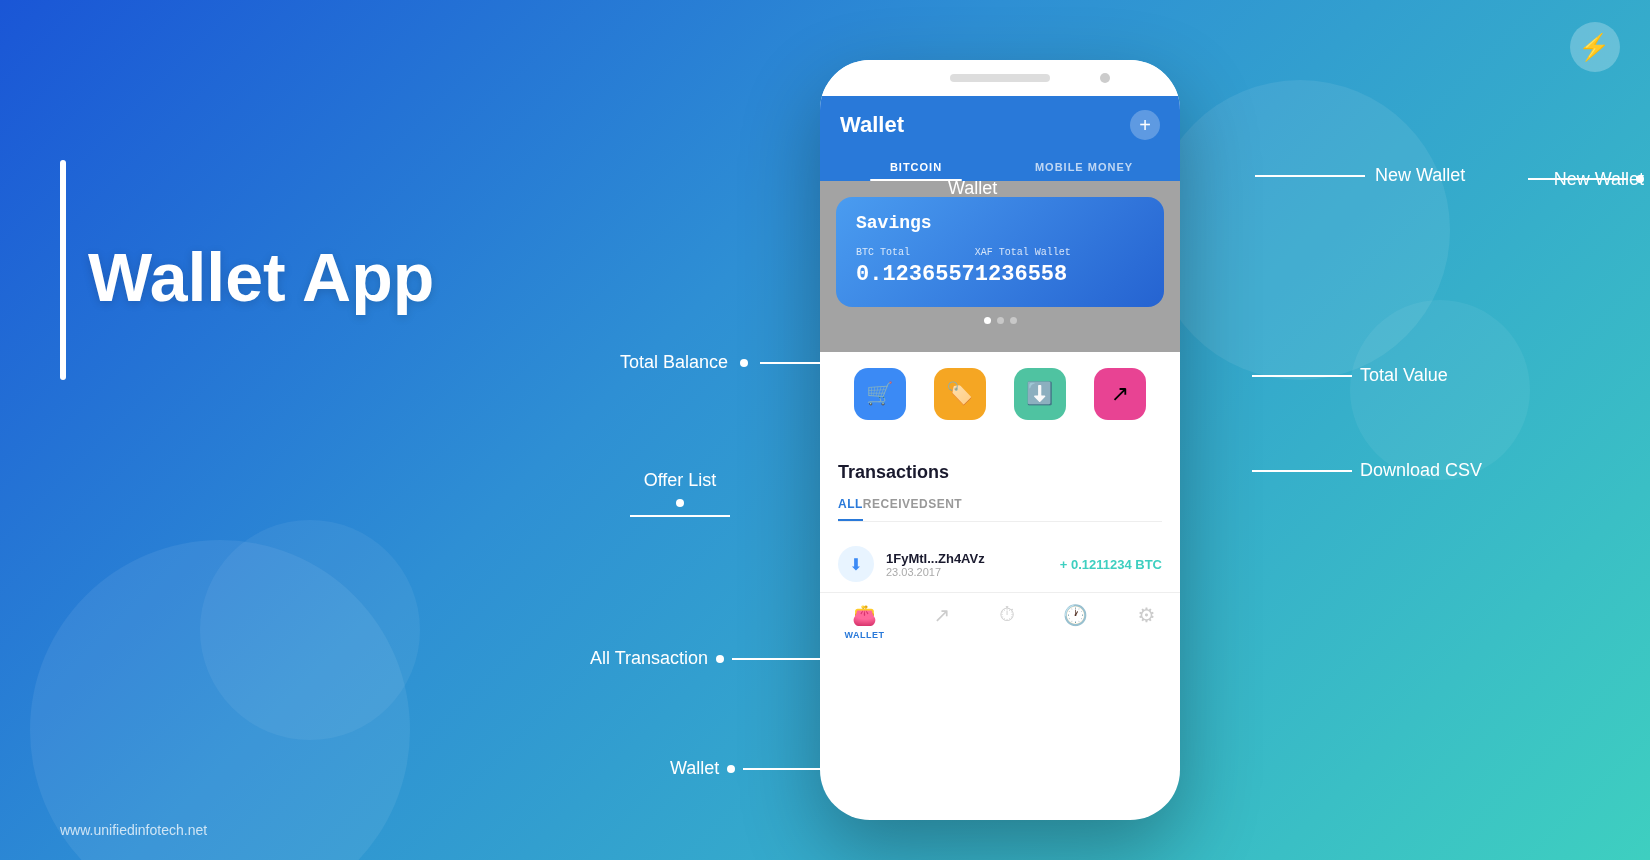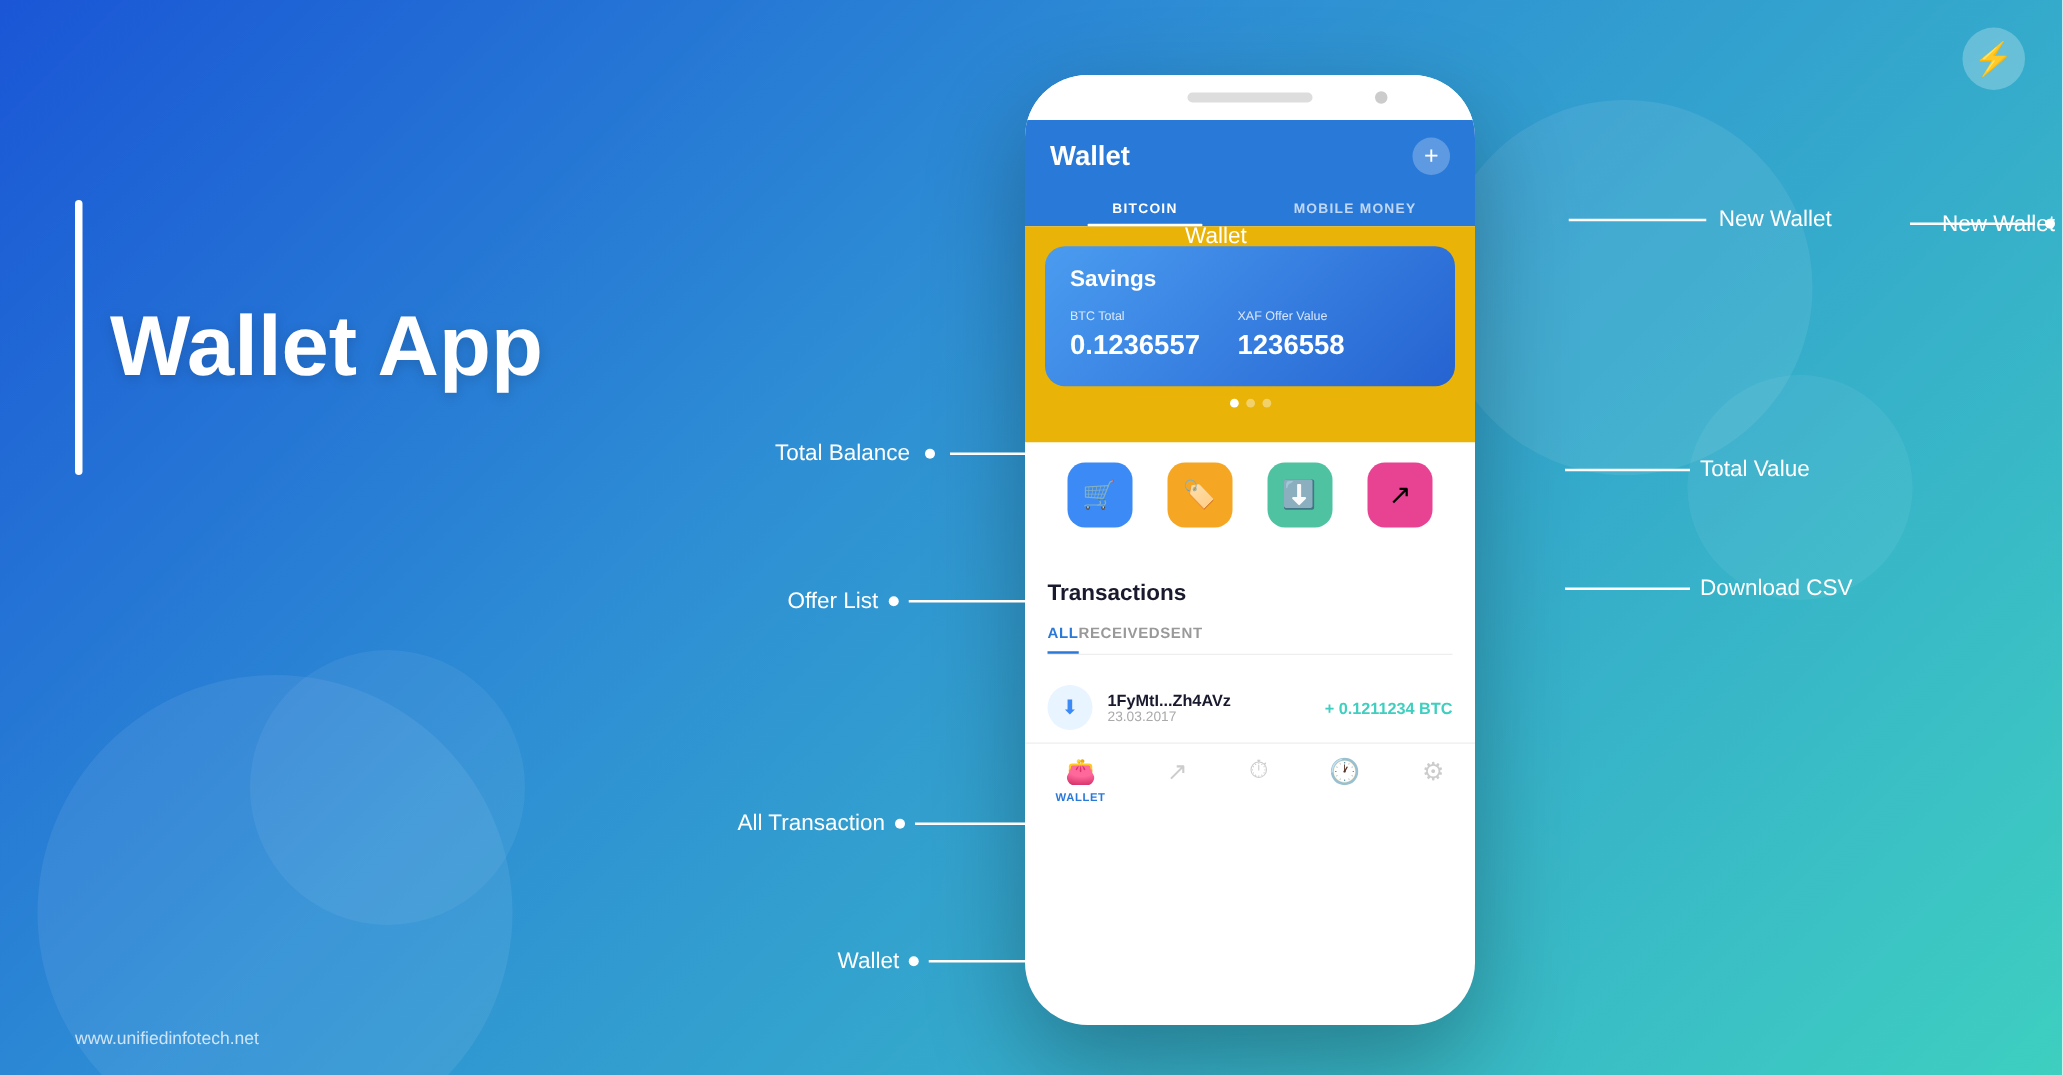--- a/index.html
+++ b/index.html
@@ -198,37 +198,37 @@
       content: '';
       position: absolute;
       bottom: 0;
       left: 20%;
       width: 60%;
       height: 2px;
       background: white;
       border-radius: 2px;
     }
     .app-blue-section {
-      background: #eab308;
+      background: #a3a3a3;
       padding: 16px 16px 28px;
+      font-family: Liberation Mono, monospace;
     }
     .savings-card {
       background: linear-gradient(135deg, #4a9cf0, #2563d1);
       border-radius: 16px;
       padding: 16px 20px 20px;
       color: white;
     }
     .savings-title {
       font-size: 18px;
       font-weight: 700;
       margin-bottom: 14px;
     }
     .savings-values {
       display: flex;
-      gap: 30px;
     }
     .savings-col label {
       display: block;
       font-size: 10px;
       opacity: 0.8;
       margin-bottom: 4px;
     }
     .savings-col .amount {
       font-size: 22px;
       font-weight: 700;
@@ -389,21 +389,21 @@
 
     <div class="app-blue-section">
       <div class="savings-card">
         <div class="savings-title">Savings</div>
         <div class="savings-values">
           <div class="savings-col">
             <label>BTC Total</label>
             <div class="amount">0.1236557</div>
           </div>
           <div class="savings-col">
-            <label>XAF Offer Value</label>
+            <label>XAF Total Wallet</label>
             <div class="amount">1236558</div>
           </div>
         </div>
       </div>
       <div class="card-dots">
         <div class="card-dot active"></div>
         <div class="card-dot"></div>
         <div class="card-dot"></div>
       </div>
     </div>
@@ -474,21 +474,21 @@
   <span style="color:white; font-size:18px; white-space:nowrap;">Total Balance</span>
   <div style="width:8px; height:8px; background:white; border-radius:50%;"></div>
   <div style="height:2px; width:100px; background:white;"></div>
 </div>
 
 <div style="position:absolute; top:365px; left:1252px; display:flex; align-items:center; gap:8px;">
   <div style="height:2px; width:100px; background:white;"></div>
   <span style="color:white; font-size:18px; white-space:nowrap;">Total Value</span>
 </div>
 
-<div style="position:absolute; top:470px; left:630px; display:flex; align-items:center; gap:8px;">
+<div style="position:absolute; top:470px; left:630px; display:flex; align-items:center; gap:8px;flex-direction:column;">
   <span style="color:white; font-size:18px; white-space:nowrap;">Offer List</span>
   <div style="width:8px; height:8px; background:white; border-radius:50%;"></div>
   <div style="height:2px; width:100px; background:white;"></div>
 </div>
 
 <div style="position:absolute; top:460px; left:1252px; display:flex; align-items:center; gap:8px;">
   <div style="height:2px; width:100px; background:white;"></div>
   <span style="color:white; font-size:18px; white-space:nowrap;">Download CSV</span>
 </div>
 

